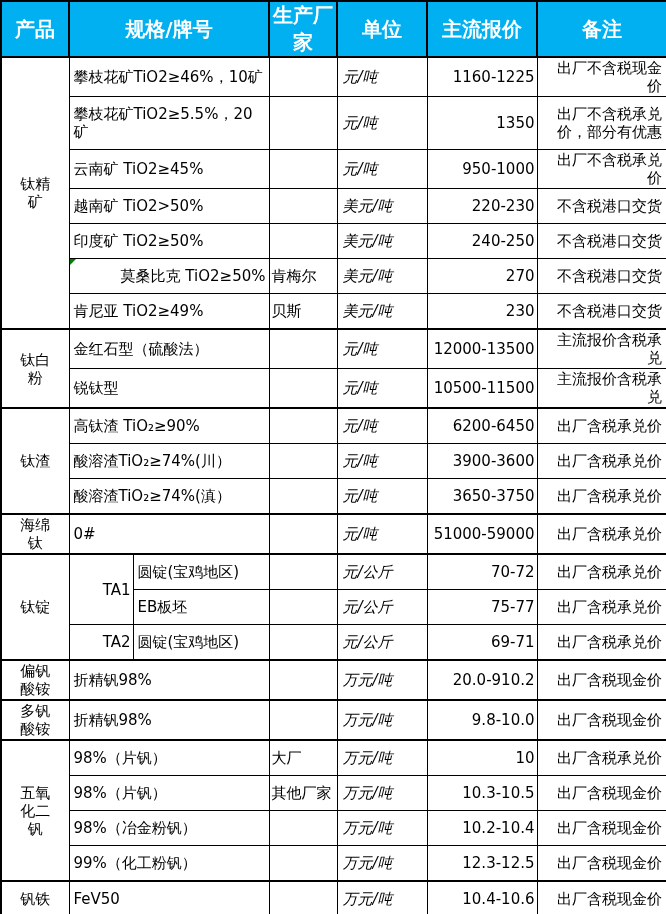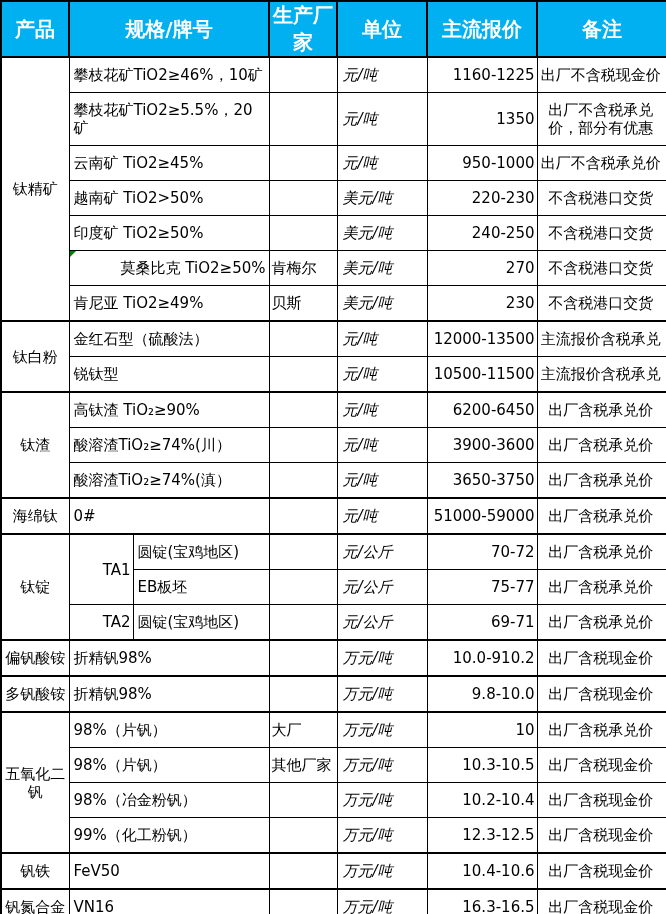--- a/index.html
+++ b/index.html
@@ -18,27 +18,27 @@
     font-weight:bold;font-size:20px;
     border:2px solid #000;height:33px;padding:0;text-align:center;
   }
   td{
     border:1px solid #000;font-size:15px;height:32px;
     padding:1px 2px;line-height:1.2;word-break:break-all;
     vertical-align:middle;background:#fff;
   }
   tr.tall td{height:50px;}
   tr.group-start td{border-top:2px solid #000;}
-  .col-product{text-align:center;padding:1px 2px;}
+  .col-product{text-align:center;padding:1px 12px;}
   .col-spec,.col-shape{text-align:left;padding-left:4px;padding-right:3px;}
   .col-ta{text-align:right;padding-left:5px;}
   .col-maker{}
   .col-unit{text-align:left;padding-left:5px;font-style:italic;}
   .col-price{text-align:right;}
-  .col-note{text-align:center;padding-right:4px;}
+  .col-note{text-align:right;padding-left:5px;padding-right:4px;}
   td.flagged{position:relative;text-align:right;}
   .comment-flag{
     position:absolute;top:0;left:0;width:0;height:0;
     border-top:6px solid var(--flag-color,#008000);
     border-right:6px solid transparent;
   }
 </style>
 </head>
 <body>
 
@@ -180,21 +180,21 @@
         <td data-name="maker-cell" class="col-maker"></td>
         <td data-name="unit-cell" class="col-unit">元/公斤</td>
         <td data-name="price-cell" class="col-price">69-71</td>
         <td data-name="note-cell" class="col-note">出厂含税承兑价</td>
       </tr>
       <tr data-name="table-row" class="group-start">
         <td data-name="product-cell" class="col-product" rowspan="1">偏钒酸铵</td>
         <td data-name="spec-cell" class="col-spec" colspan="2">折精钒98%</td>
         <td data-name="maker-cell" class="col-maker"></td>
         <td data-name="unit-cell" class="col-unit">万元/吨</td>
-        <td data-name="price-cell" class="col-price">10.0-910.2</td>
+        <td data-name="price-cell" class="col-price">20.0-910.2</td>
         <td data-name="note-cell" class="col-note">出厂含税现金价</td>
       </tr>
       <tr data-name="table-row" class="group-start">
         <td data-name="product-cell" class="col-product" rowspan="1">多钒酸铵</td>
         <td data-name="spec-cell" class="col-spec" colspan="2">折精钒98%</td>
         <td data-name="maker-cell" class="col-maker"></td>
         <td data-name="unit-cell" class="col-unit">万元/吨</td>
         <td data-name="price-cell" class="col-price">9.8-10.0</td>
         <td data-name="note-cell" class="col-note">出厂含税现金价</td>
       </tr>

